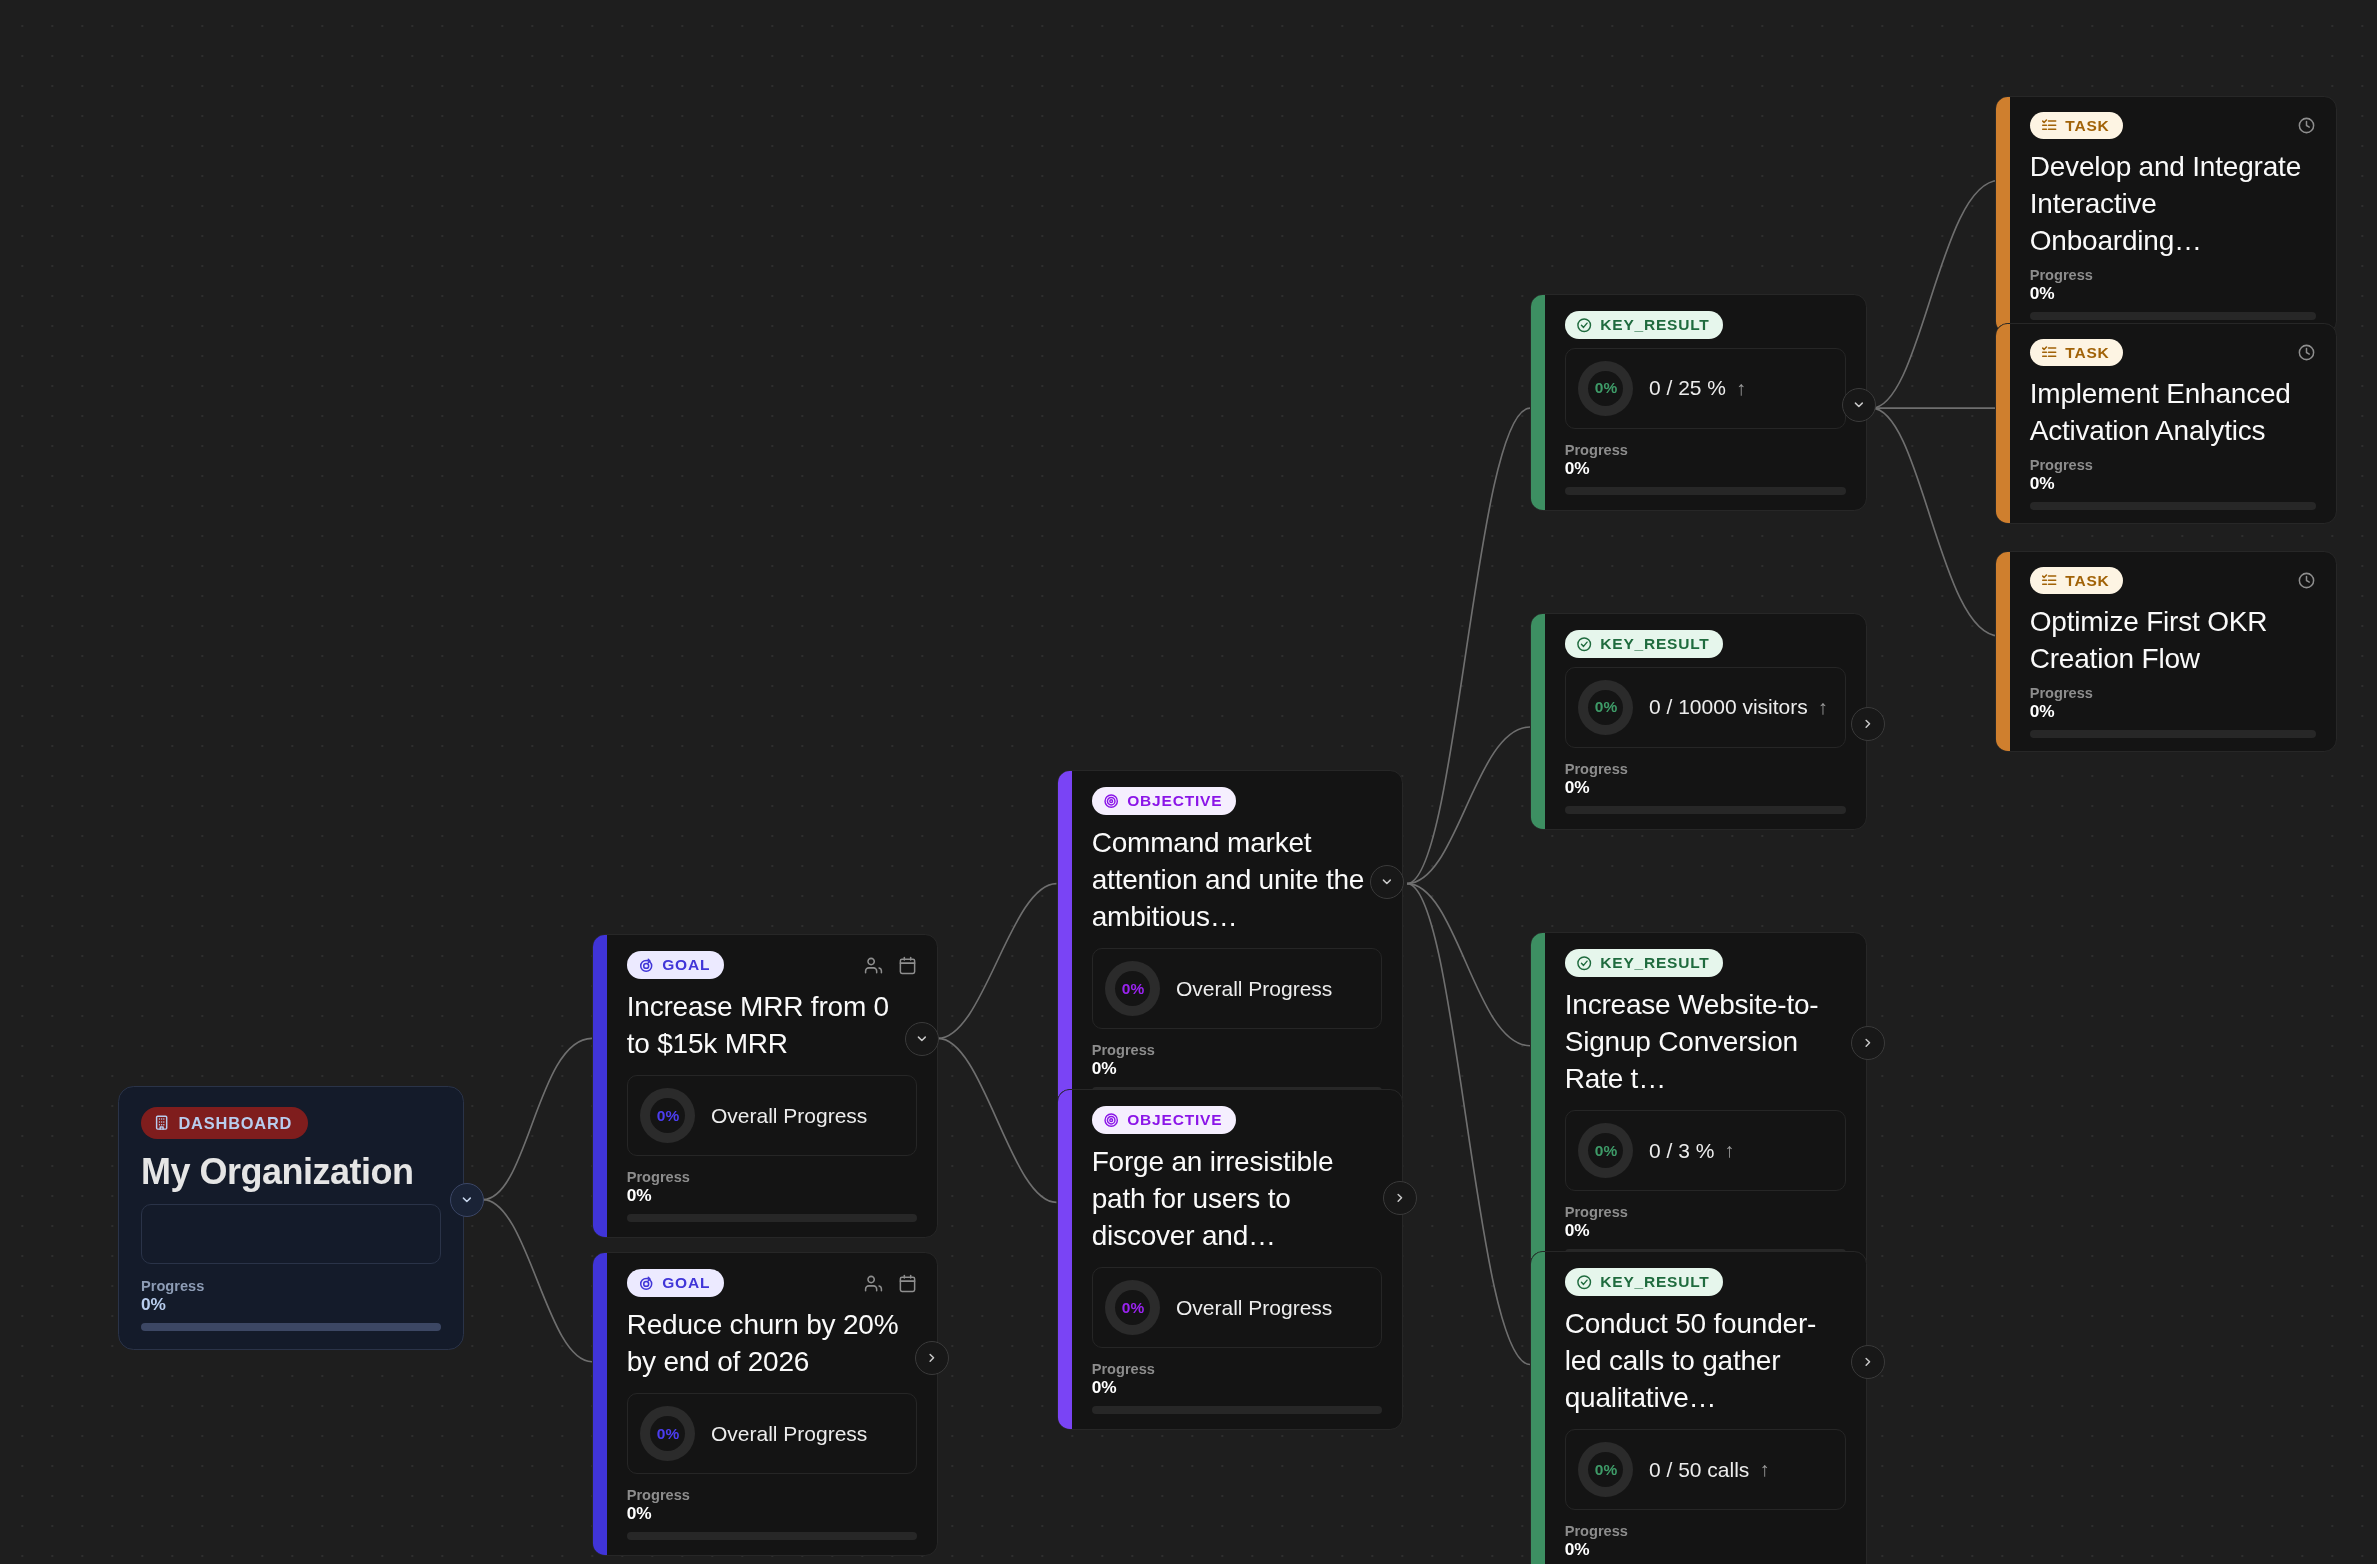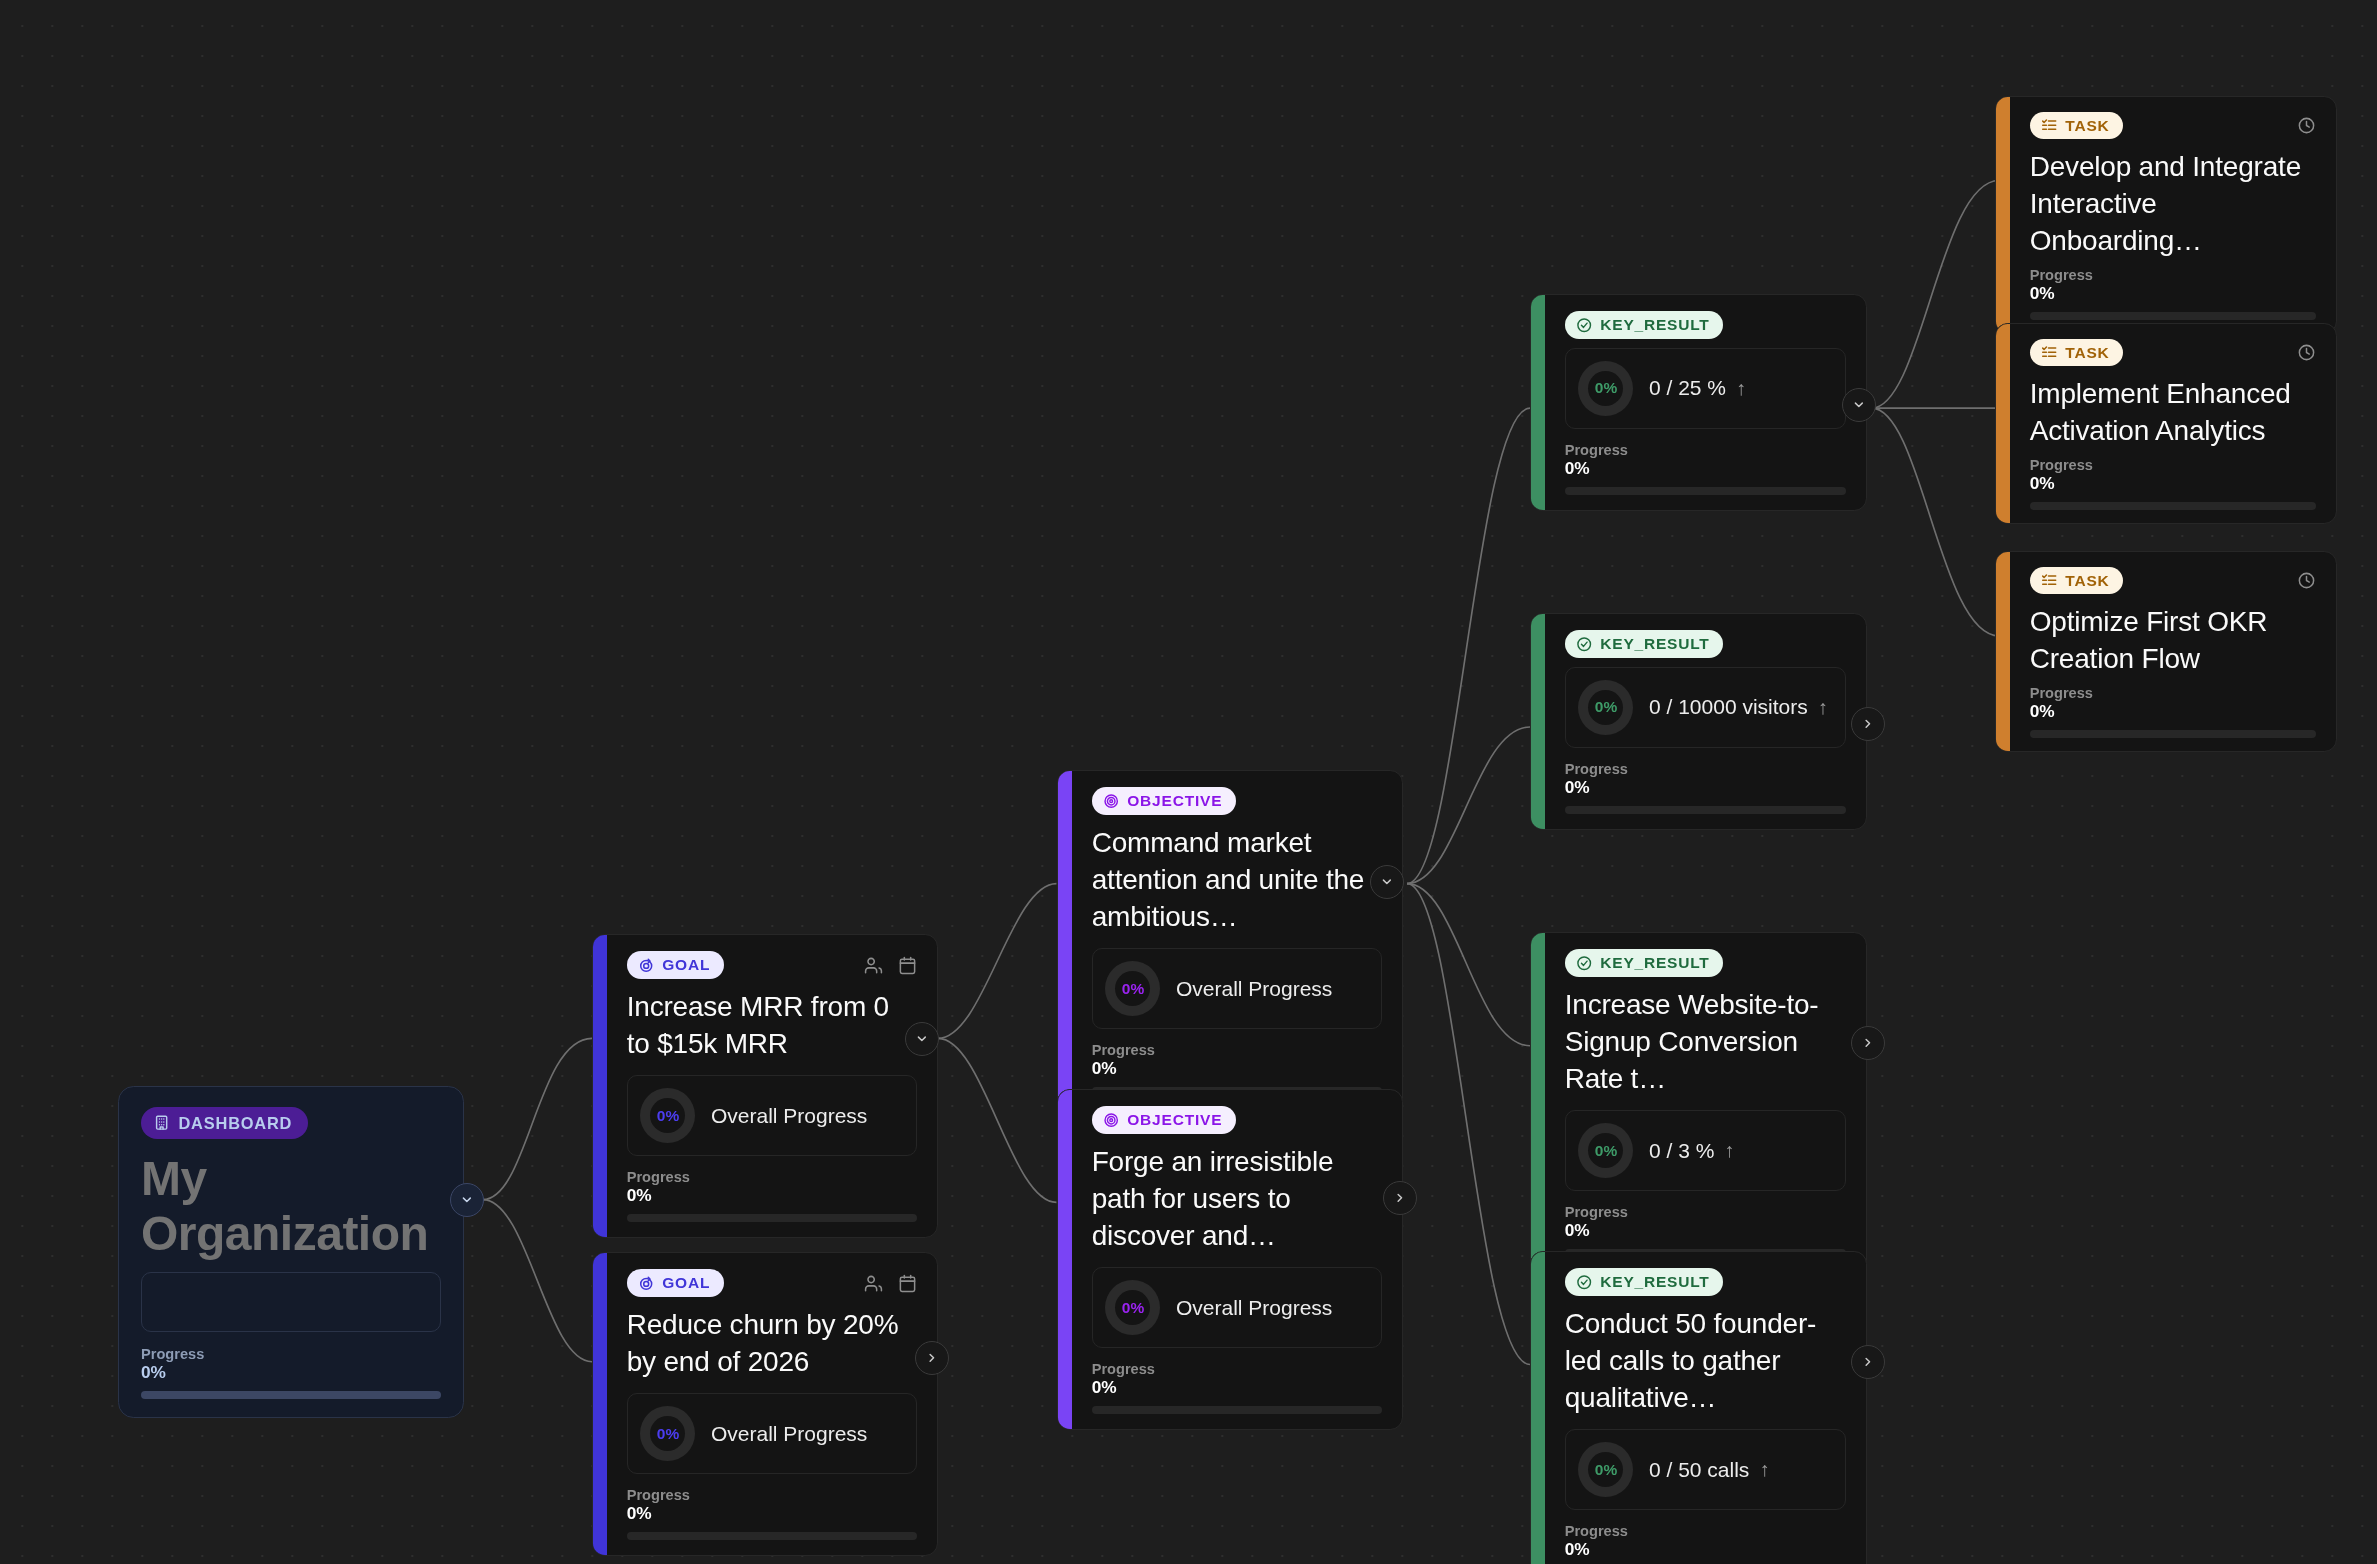--- a/index.html
+++ b/index.html
@@ -155,30 +155,30 @@
     top: 1086px;
     width: 346px;
     border-radius: 15.5px;
     background: #141b2a;
     border: 0.9px solid #2a3348;
     padding: 20px 22px 18px 22px;
     display: flex;
     flex-direction: column;
   }
   #node-dashboard .badge {
-    background: #4c1d95;
+    background: #7f1d1d;
     color: #b8cdee;
     align-self: flex-start;
     font-size: 16.4px;
     padding: 7.3px 15.5px 7.3px 12px;
   }
   #node-dashboard .dash-title {
-    font-size: 48px;
+    font-size: 36px;
     font-weight: 700;
-    color: #737373;
+    color: #e5e5e5;
     letter-spacing: -0.5px;
     margin: 12px 0 11px 0;
   }
   #node-dashboard .dash-slot {
     border: 0.9px solid #2a3348;
     border-radius: 10px;
     height: 60px;
     margin-bottom: 13.7px;
   }
   #node-dashboard .progress-label { color: #8d9cb5; }

